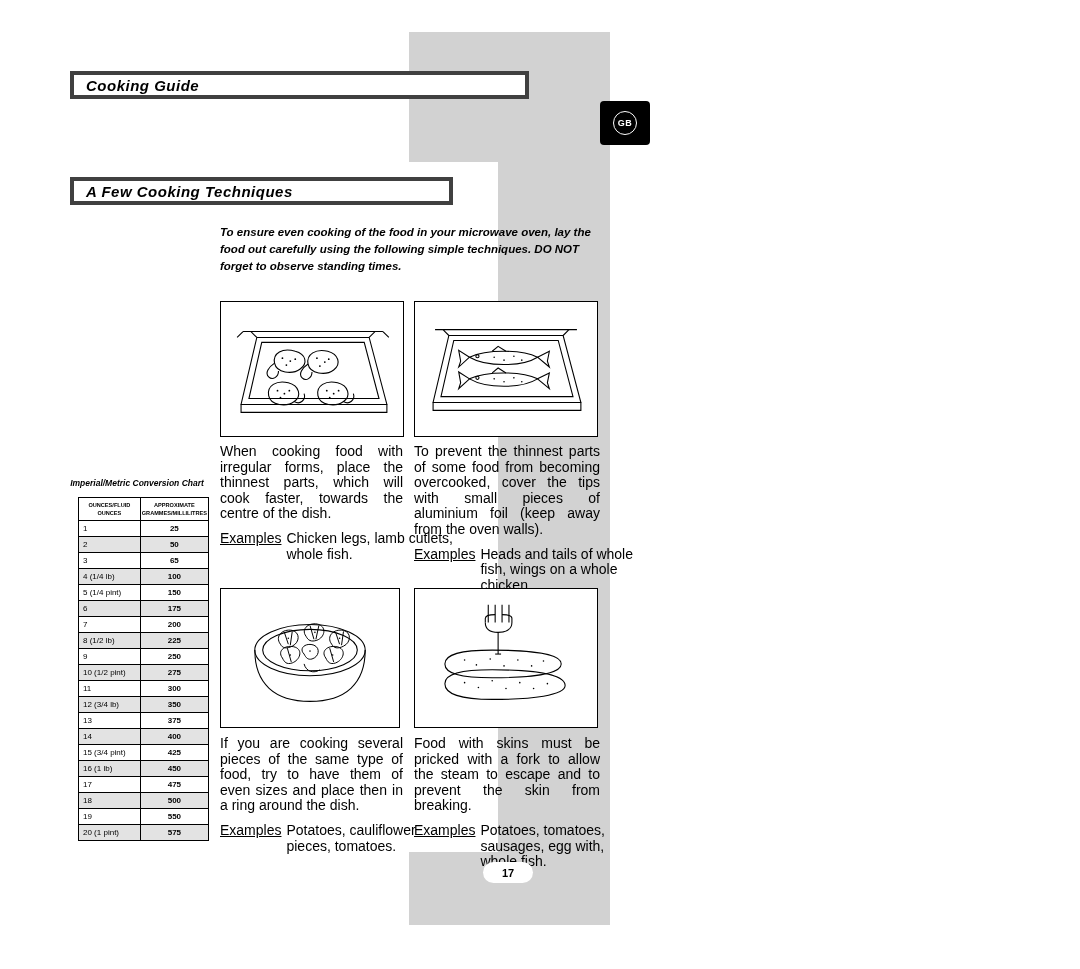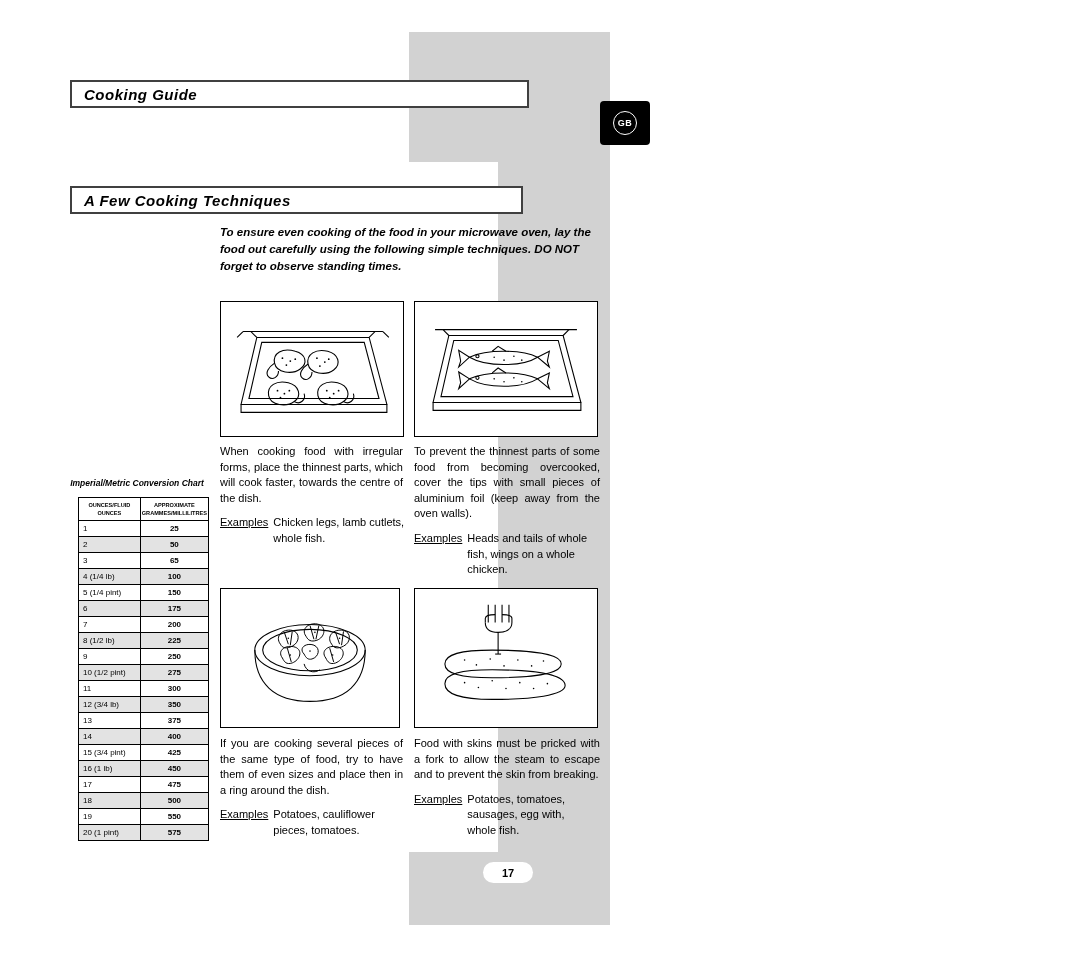--- a/index.html
+++ b/index.html
@@ -42,37 +42,36 @@
     position: absolute;
     left: 409px;
     top: 852px;
     width: 201px;
     height: 73px;
     background: #d2d2d2;
   }
   
   .title-box {
     position: absolute;
-    border: 2px solid #404040;
+    border: 4px solid #404040;
     box-sizing: border-box;
     background: #fff;
     display: flex;
     align-items: center;
-    margin-top: 9px;
   }
   #cooking-guide-box {
     left: 70px;
     top: 71px;
     width: 459px;
     height: 28px;
   }
   #techniques-box {
     left: 70px;
     top: 177px;
-    width: 453px;
+    width: 383px;
     height: 28px;
   }
   .title-text {
     font-size: 15px;
     font-weight: bold;
     font-style: italic;
     letter-spacing: 0.5px;
     padding-left: 12px;
     color: #000;
     white-space: nowrap;
@@ -125,21 +124,21 @@
   }
   #illus-1 { left: 220px; top: 301px; width: 184px; height: 136px; }
   #illus-2 { left: 414px; top: 301px; width: 184px; height: 136px; }
   #illus-3 { left: 220px; top: 588px; width: 180px; height: 140px; }
   #illus-4 { left: 414px; top: 588px; width: 184px; height: 140px; }
   .illus svg { display: block; width: 100%; height: 100%; }
 
   
   .col-text {
     position: absolute;
-    font-size: 11px;
+    font-size: 14px;
     line-height: 15.6px;
     color: #000;
     text-align: justify;
   }
   #text-1 { left: 220px; top: 444px; width: 183px; }
   #text-2 { left: 414px; top: 444px; width: 186px; }
   #text-3 { left: 220px; top: 736px; width: 183px; }
   #text-4 { left: 414px; top: 736px; width: 186px; }
 
   .examples-block {

